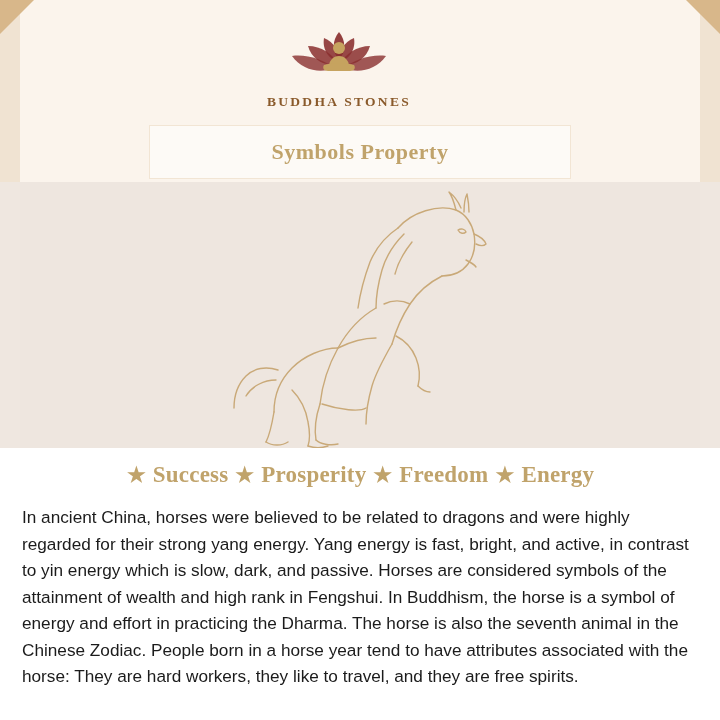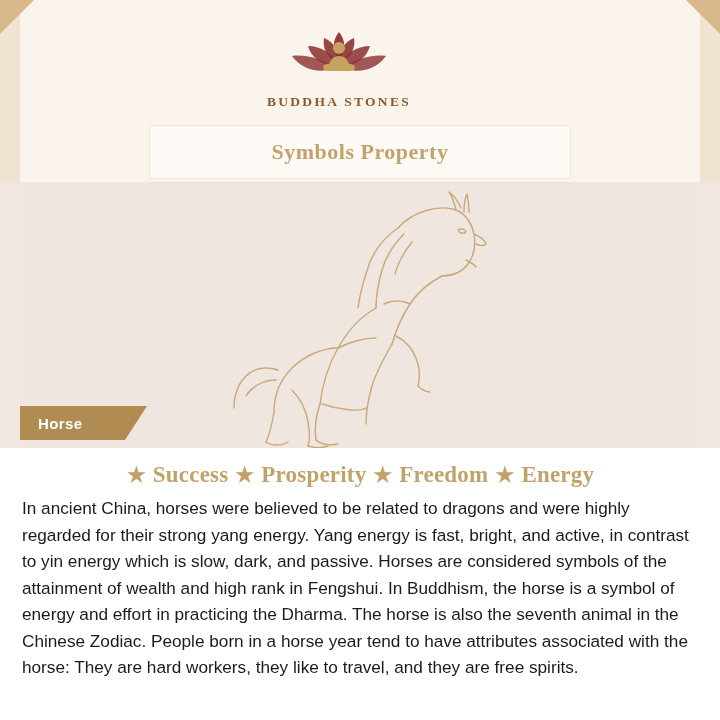--- a/index.html
+++ b/index.html
@@ -165,21 +165,21 @@
     color: #c0a36b;
     letter-spacing: 0.2px;
     white-space: nowrap;
   }
   .keywords .star {
     color: #c0a36b;
     font-size: 21px;
     padding: 0 1px;
   }
   .paragraph {
-    margin: 7px 20px 0 22px;
+    margin: 16px 20px 0 22px;
     font-size: 17.2px;
     line-height: 26.5px;
     color: #1b1b1b;
     text-align: left;
   }
 </style>
 </head>
 <body>
 
 <div class="page">
@@ -254,23 +254,20 @@
 
         <path d="M102 200 C110 208 116 220 118 232 C120 242 120 250 118 256"></path>
         <path d="M118 256 C124 258 132 258 138 256"></path>
 
         <path d="M132 214 C150 220 170 222 176 218"></path>
         <path d="M148 158 C160 152 174 148 186 148"></path>
       </g>
     </svg>
   </div>
 
-  <div class="label-tab">
-    <span class="label-text">Horse</span>
-  </div>
 
   <div class="body-panel">
     <div class="keywords">
       <span class="star">★</span>
       <span>Success</span>
       <span class="star">★</span>
       <span>Prosperity</span>
       <span class="star">★</span>
       <span>Freedom</span>
       <span class="star">★</span>

